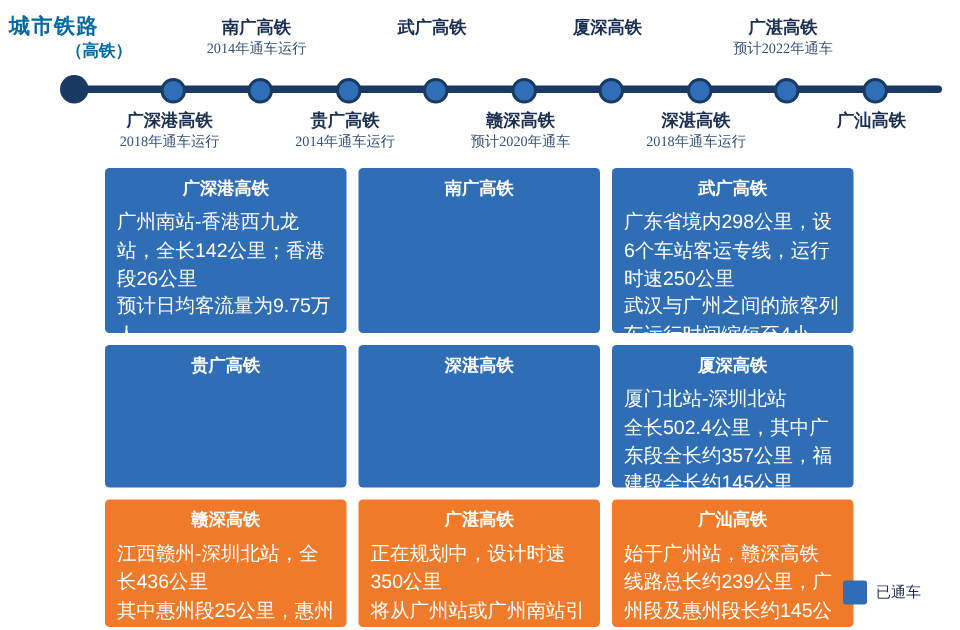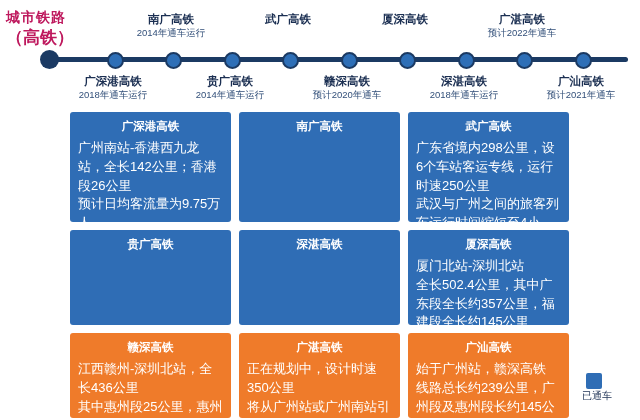--- a/index.html
+++ b/index.html
@@ -6,42 +6,42 @@
   body{
     width:640px;height:420px;
     background:#ffffff;
     font-family:"Liberation Sans","DejaVu Sans",sans-serif;
     overflow:hidden;
     position:relative;
   }
   
   #title-block{
     position:absolute;left:6px;top:8px;width:92px;
-    color:#be185d;font-weight:bold;line-height:1.35;
+    color:#0369a1;font-weight:bold;line-height:1.35;
   }
   #title-block .t1{font-size:14px;letter-spacing:1px;}
-  #title-block .t2{font-size:17px;}
+  #title-block .t2{font-size:11px;margin-left:38px;}
 
   
   #timeline{position:absolute;left:0;top:0;width:640px;height:105px;}
   #tl-line{
     position:absolute;left:48px;top:57px;width:580px;height:5px;
     background:#1b3a63;border-radius:3px;
   }
   #tl-cap{
     position:absolute;left:40px;top:50px;width:19px;height:19px;
     background:#1b3a63;border-radius:50%;
   }
   .tl-node{
     position:absolute;width:13px;height:13px;border-radius:50%;
     background:#2e6fb7;border:2px solid #1b3a63;top:52px;
   }
   .tl-item{position:absolute;width:120px;text-align:center;color:#1b2f52;}
   .tl-item .tl-name{font-size:11.5px;font-weight:bold;line-height:1.3;}
-  .tl-item .tl-sub{font-size:9.5px;color:#33507a;line-height:1.3;}
+  .tl-item .tl-sub{font-size:9.5px;color:#33507a;line-height:1.3;font-family:Liberation Serif, serif;}
   .tl-up{top:12px;}
   .tl-dn{top:74px;}
 
   
   #grid{position:absolute;left:70px;top:112px;width:500px;}
   .row{display:flex;gap:8px;margin-bottom:8px;}
   .card{
     width:161px;border-radius:3px;padding:7px 8px 8px 8px;
     box-sizing:border-box;color:#ffffff;
   }
@@ -51,21 +51,21 @@
     font-size:11.5px;font-weight:bold;text-align:center;margin-bottom:5px;
     line-height:1.3;
   }
   .card .c-body{font-size:13px;line-height:1.45;}
   .h1{height:110px;}
   .h2{height:95px;}
   .h3{height:85px;}
 
   
   #legend{position:absolute;right:8px;bottom:10px;width:70px;}
-  .lg-row{display:flex;align-items:center;margin-bottom:7px;flex-direction:column;}
+  .lg-row{display:flex;align-items:center;margin-bottom:7px;}
   .lg-sw{width:16px;height:16px;border-radius:2px;margin-right:6px;}
   .lg-blue{background:#2f6db5;}
   .lg-orange{background:#ef7b2a;}
   .lg-label{font-size:10px;color:#1b2f52;}
 </style>
 </head>
 <body>
 
 <div id="title-block">
   <div class="t1">城市铁路</div>
@@ -118,21 +118,20 @@
 
   <div class="tl-node" style="left:458px"></div>
   <div class="tl-item tl-dn" style="left:404px">
     <div class="tl-name">深湛高铁</div>
     <div class="tl-sub">2018年通车运行</div>
   </div>
 
   <div class="tl-node" style="left:575px"></div>
   <div class="tl-item tl-dn" style="left:521px">
     <div class="tl-name">广汕高铁</div>
-    <div class="tl-sub">预计2021年通车</div>
   </div>
 </div>
 
 <div id="grid">
 
   <div class="row">
     <div class="card blue h1">
       <div class="c-title">广深港高铁</div>
       <div class="c-body" style="white-space:pre-line">广州南站-香港西九龙站，全长142公里；香港段26公里
 预计日均客流量为9.75万人

